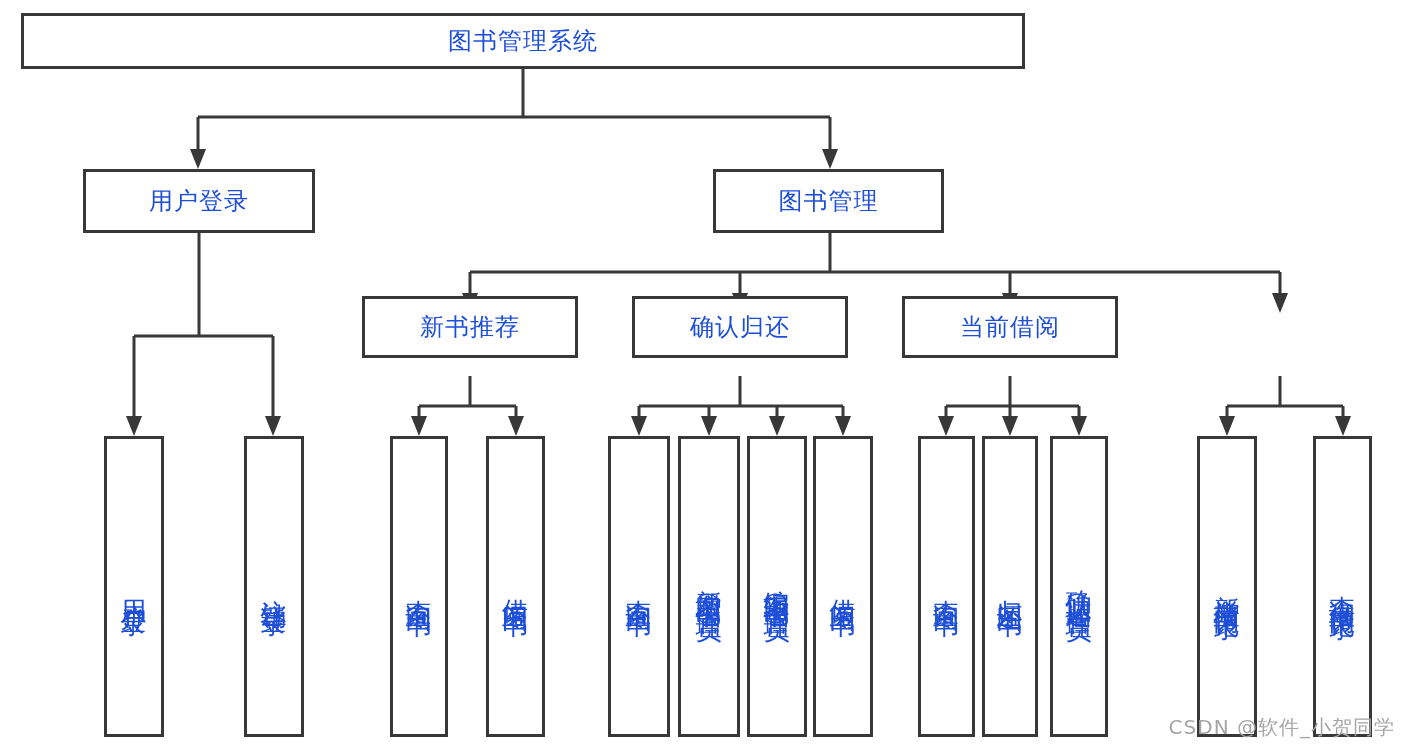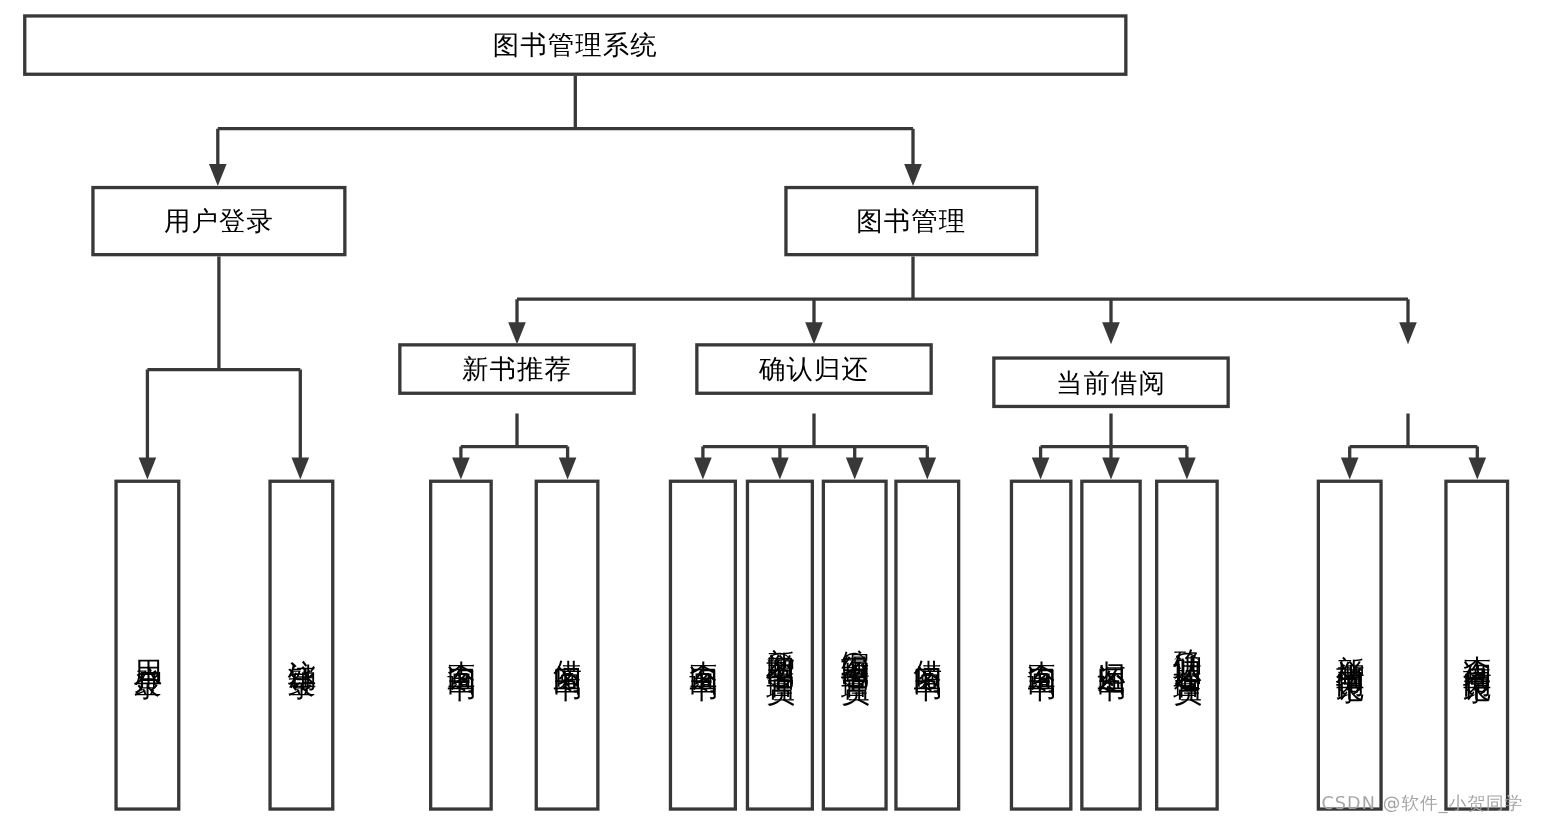--- a/index.html
+++ b/index.html
@@ -18,67 +18,67 @@
     pointer-events: none;
   }
   .node {
     position: absolute;
     box-sizing: border-box;
     border: 3px solid #383838;
     background: #ffffff;
     display: flex;
     align-items: center;
     justify-content: center;
-    color: #000000;
+    color: #1d4ed8;
   }
   .h-label {
     font-size: 24px;
     letter-spacing: 1px;
     white-space: nowrap;
   }
   .v-label {
     writing-mode: vertical-rl;
     text-orientation: mixed;
     font-size: 26px;
     letter-spacing: 4px;
     line-height: 1;
     white-space: nowrap;
   }
   
   .root   { left: 21px;  top: 13px;  width: 1004px; height: 56px; }
   
   .l2-a   { left: 83px;  top: 169px; width: 232px;  height: 64px; }
   .l2-b   { left: 713px; top: 169px; width: 231px;  height: 64px; }
   
-  .l3     { top: 312px;  height: 47px; width: 216px; }
+  .l3     { top: 296px;  height: 62px; width: 216px; }
   .l3-a   { left: 362px; }
   .l3-b   { left: 632px; }
-  .l3-c   { left: 902px; margin-top: 12px; }
+  .l3-c   { left: 902px; }
   .l3-d   { left: 1172px; }
   
   .l4     { top: 436px; height: 301px; }
   .a1 { left: 104px;  width: 60px; }
   .a2 { left: 244px;  width: 60px; }
   .b1 { left: 390px;  width: 58px; }
   .b2 { left: 486px;  width: 59px; }
   .c1 { left: 608px;  width: 62px; }
   .c2 { left: 678px;  width: 62px; }
   .c3 { left: 747px;  width: 60px; }
   .c4 { left: 813px;  width: 60px; }
   .d1 { left: 918px;  width: 57px; }
   .d2 { left: 982px;  width: 56px; }
   .d3 { left: 1050px; width: 58px; }
   .e1 { left: 1197px; width: 60px; }
   .e2 { left: 1313px; width: 59px; }
 
   .watermark {
     position: absolute;
-    right: 20px;
+    right: 10px;
     bottom: 6px;
-    font-size: 16px;
+    font-size: 20px;
     color: #a5a5a5;
     letter-spacing: 1px;
     white-space: nowrap;
   }
 </style>
 </head>
 <body>
 
 <div class="canvas">
 

